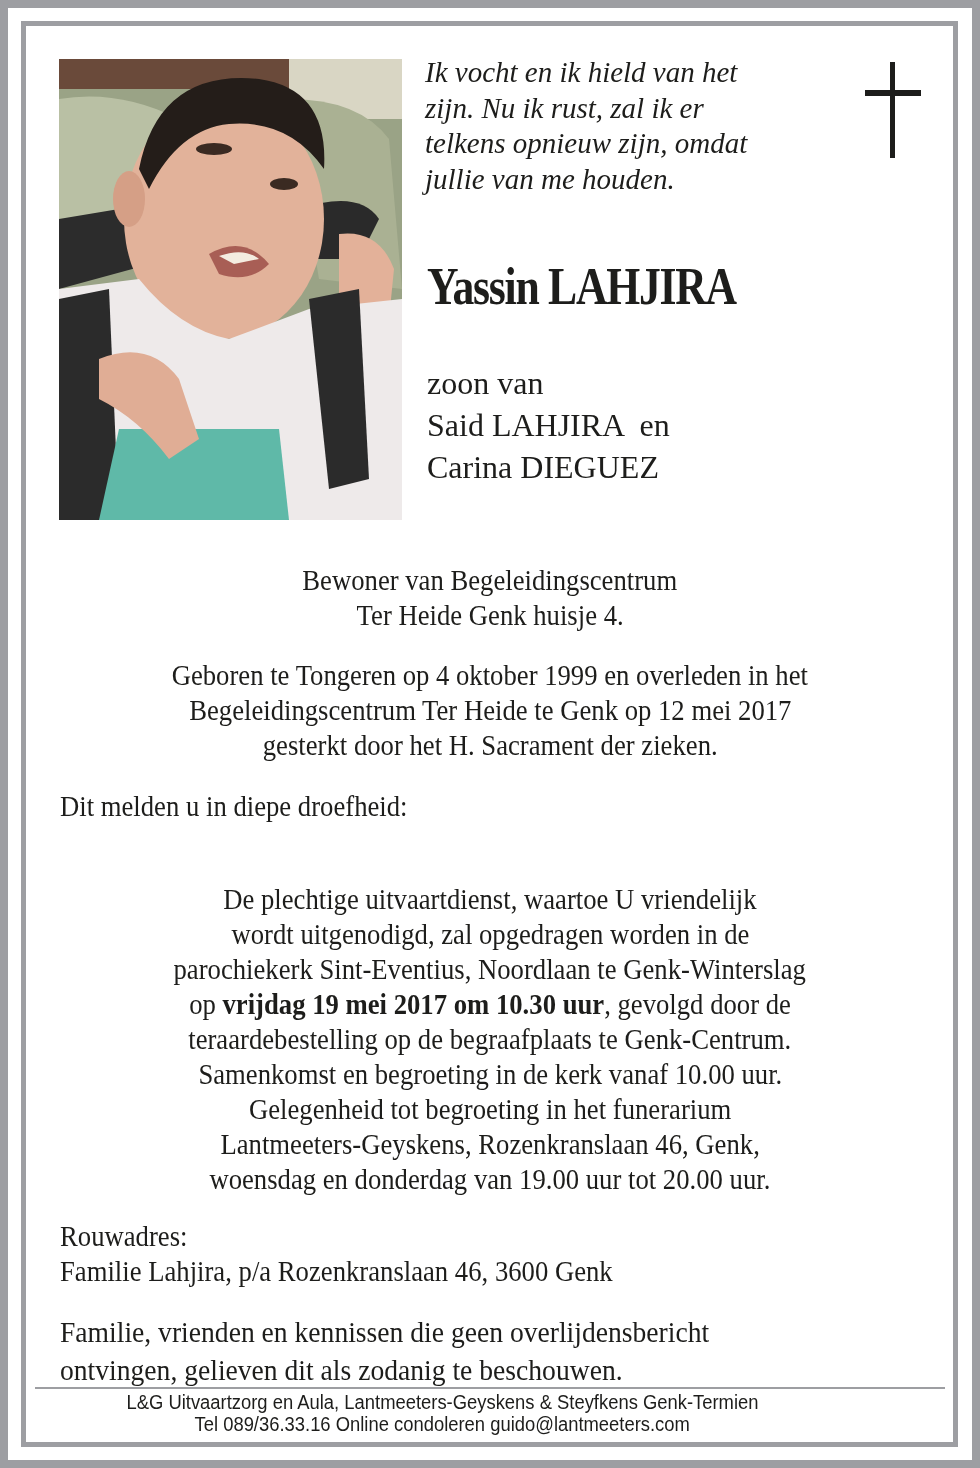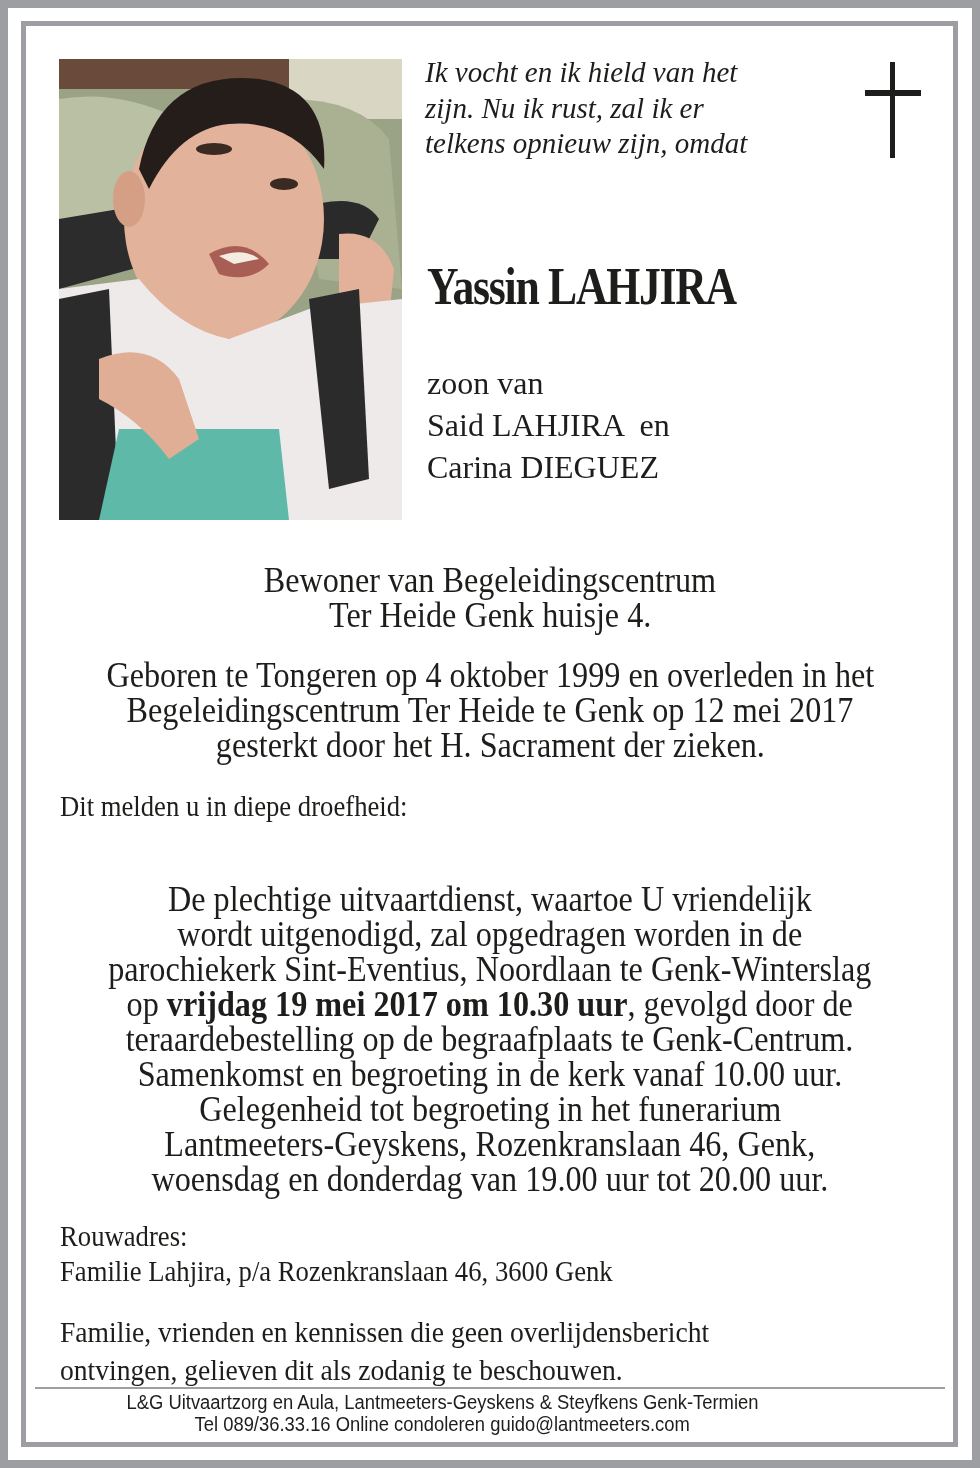--- a/index.html
+++ b/index.html
@@ -43,21 +43,21 @@
     transform: scaleX(0.84); transform-origin: left center;
   }
 
   .parents {
     position: absolute; left: 427px; top: 362px; font-size: 32px; line-height: 42px;
   }
   .parents div { white-space: nowrap; }
 
   .block-center {
     position: absolute; left: 40px; width: 900px; text-align: center;
-    font-size: 35px; line-height: 35px;
+    font-size: 29px; line-height: 35px;
   }
   .block-center div { white-space: nowrap; }
   .narrow { display: inline-block; transform: scaleX(0.92); transform-origin: center; }
 
   .block-left {
     position: absolute; left: 60px; width: 880px; text-align: left;
     font-size: 29px; line-height: 35px;
   }
   .block-left div { white-space: nowrap; }
 
@@ -107,20 +107,21 @@
     <path d="M0 240 L50 230 L60 461 L0 461 Z" fill="#2b2b2b"></path>
     <path d="M60 370 L220 370 L230 461 L40 461 Z" fill="#5fb9a8"></path>
     <path d="M40 300 Q90 280 120 320 L140 380 L110 400 Q80 360 40 340 Z" fill="#e0ad95"></path>
   </svg>
 </div>
 
 <div class="poem serif">
   <div>Ik vocht en ik hield van het</div>
   <div>zijn. Nu ik rust, zal ik er</div>
   <div>telkens opnieuw zijn, omdat</div>
+  <div>jullie van me houden.</div>
 </div>
 
 <div class="cross">
   <div class="v"></div>
   <div class="h"></div>
 </div>
 
 <div class="name serif">Yassin LAHJIRA</div>
 
 <div class="parents serif">

